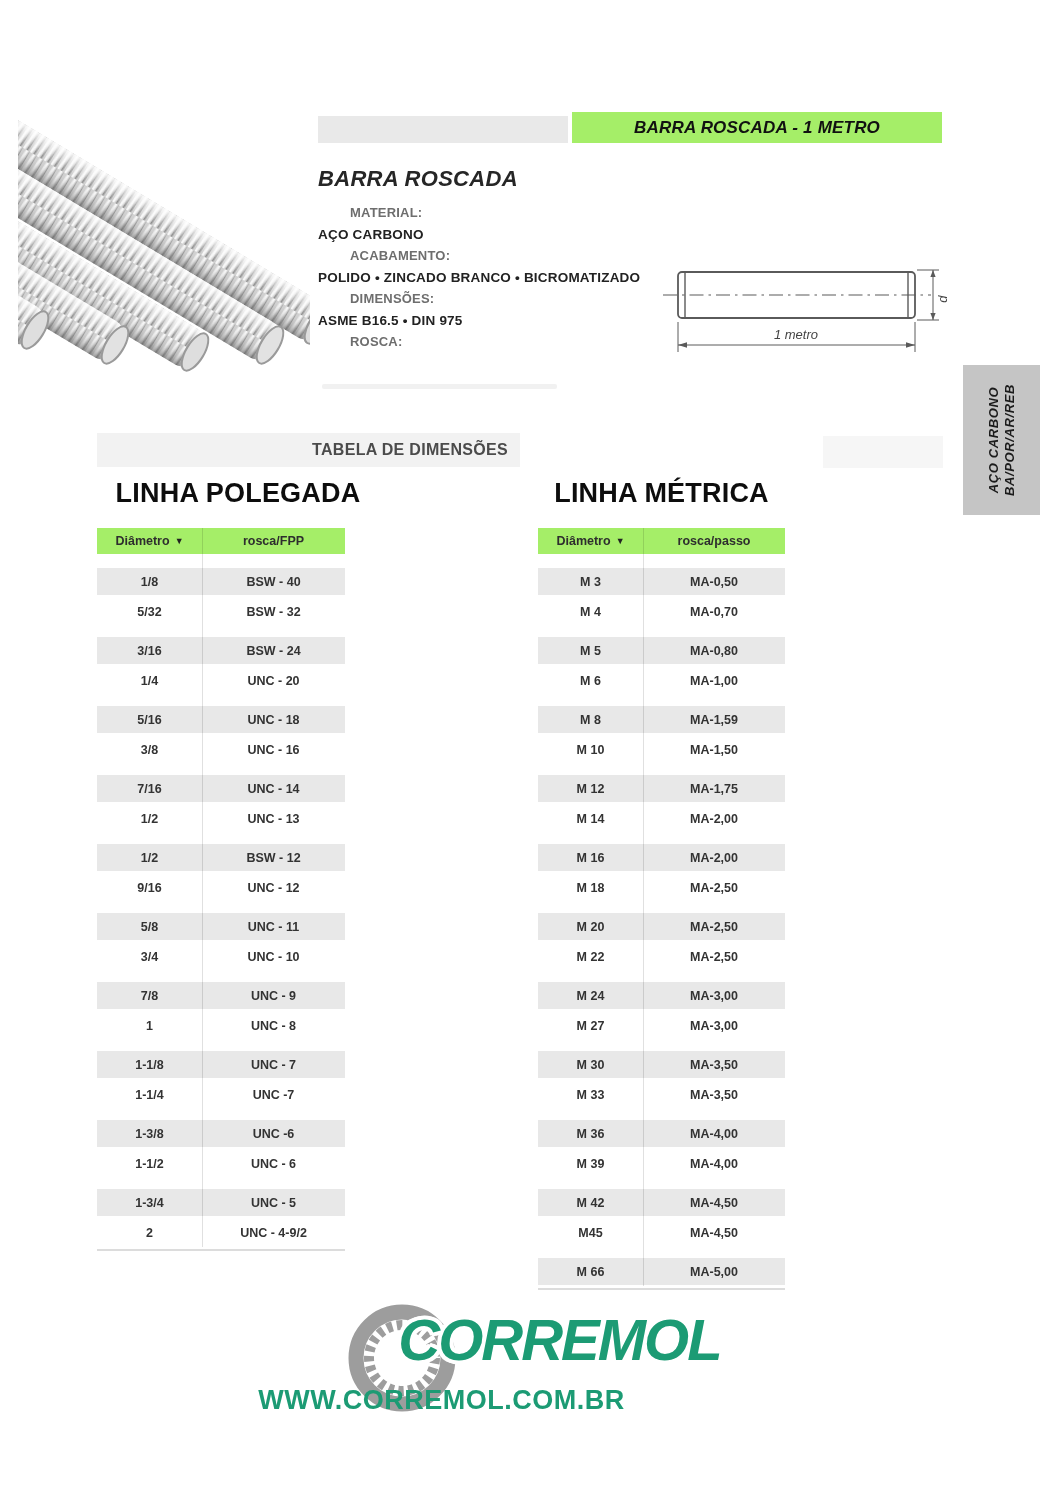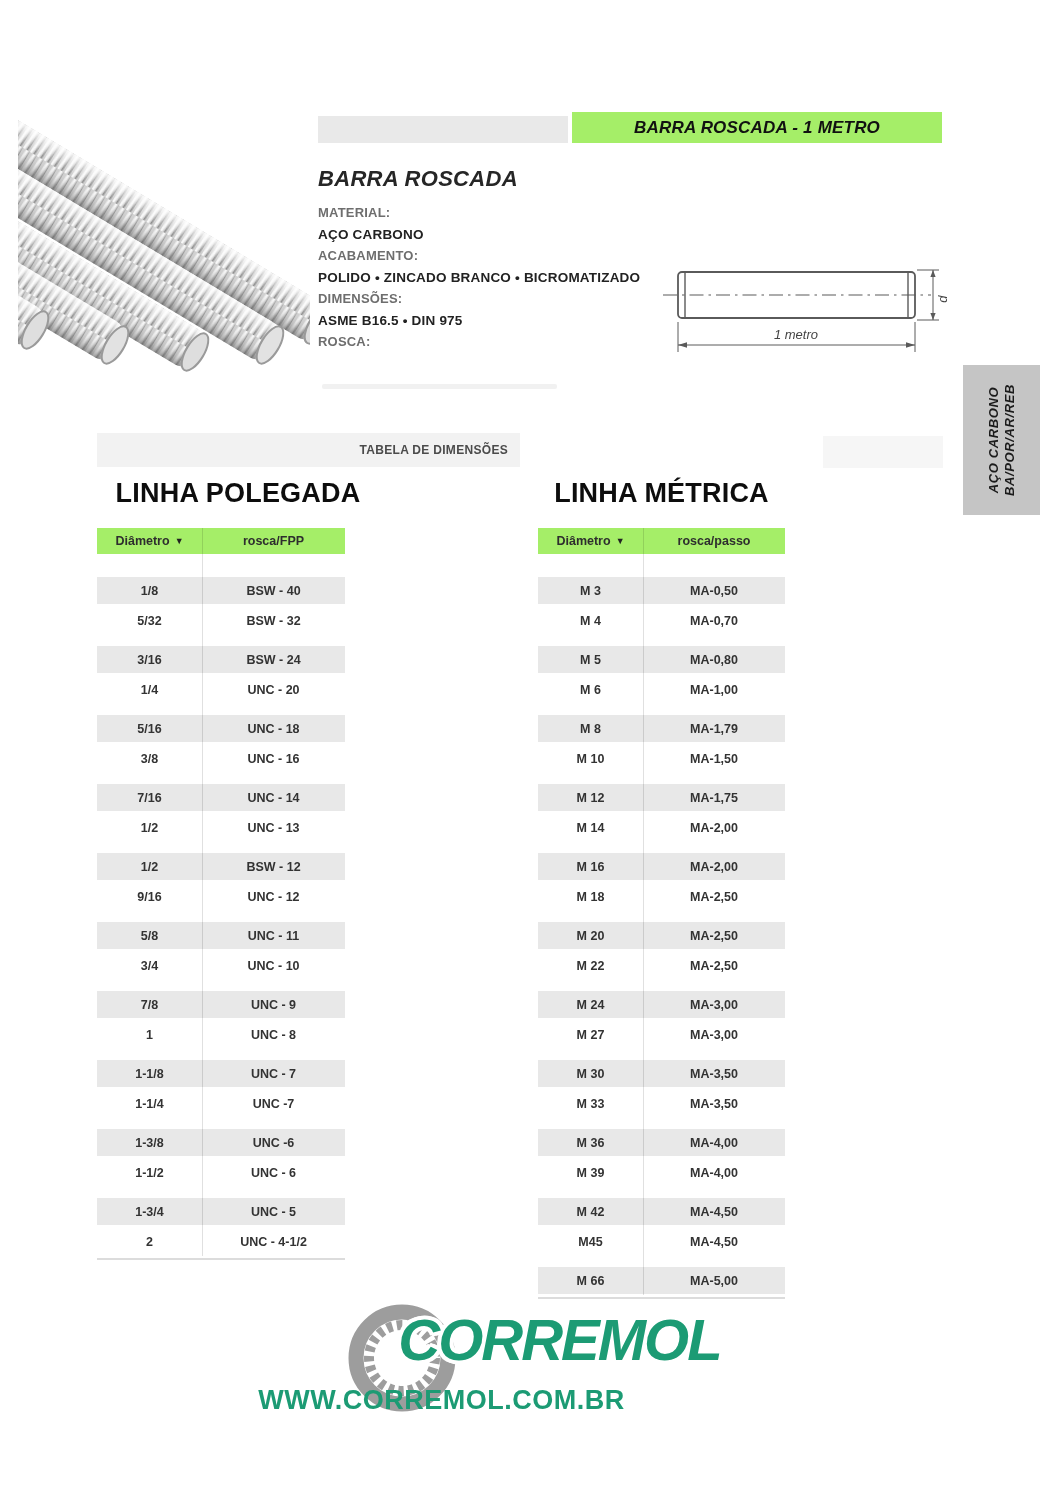--- a/index.html
+++ b/index.html
@@ -17,29 +17,29 @@
     font-weight:bold;font-style:italic;font-size:17px;color:#111;
     letter-spacing:0.2px;
   }
 
   
   .product-title{
     left:318px;top:166px;font-size:22px;font-weight:bold;font-style:italic;
     color:#262626;letter-spacing:0.3px;
   }
   .specs{left:318px;top:202px;width:330px;line-height:21.5px;}
-  .spec-label{font-size:13px;font-weight:bold;color:#6e6e6e;letter-spacing:0.2px;}
+  .spec-label{font-size:13px;font-weight:bold;color:#6e6e6e;letter-spacing:0.2px;margin-left:32px;}
   .spec-value{font-size:13.5px;font-weight:bold;color:#222;letter-spacing:0.2px;}
   .ghost-line{left:322px;top:384px;width:235px;height:5px;background:#f1f1f1;border-radius:2px;}
 
   
   .section-bar{
     left:97px;top:433px;width:423px;height:34px;background:#f2f2f2;
     display:flex;align-items:center;justify-content:flex-end;padding-right:12px;
-    box-sizing:border-box;font-size:12px;font-weight:bold;color:#4b4b4b;
+    box-sizing:border-box;font-size:16px;font-weight:bold;color:#4b4b4b;
     letter-spacing:0.3px;
   }
   .blank-bar{left:823px;top:436px;width:120px;height:32px;background:#f6f6f6;}
 
   
   .side-tab{
     left:963px;top:365px;width:77px;height:150px;background:#c5c5c5;
     display:flex;align-items:center;justify-content:center;
   }
   .side-tab-inner{
@@ -51,21 +51,21 @@
   
   .tbl-title{
     top:478px;height:34px;font-size:27px;font-weight:bold;color:#0d0d0d;
     text-align:center;letter-spacing:0.2px;
   }
   .tbl-title.pol{left:114px;width:248px;}
   .tbl-title.met{left:538px;width:247px;}
   .tbl{top:528px;}
   .tbl.pol{left:97px;width:248px;}
   .tbl.met{left:538px;width:247px;}
-  .tbl-head{display:flex;height:26px;background:#a5ee68;margin-bottom:23px;}
+  .tbl-head{display:flex;height:26px;background:#a5ee68;margin-bottom:14px;}
   .tbl-head .cell{
     display:flex;align-items:center;justify-content:center;gap:5px;
     font-size:12.5px;font-weight:bold;color:#2e2e2e;
   }
   .cell.c1{width:105px;}
   .cell.c2{flex:1;}
   .trow{display:flex;height:27px;margin-bottom:3px;}
   .trow.odd{background:#e8e8e8;margin-top:12px;}
   .trow .cell{
     display:flex;align-items:center;justify-content:center;
@@ -272,21 +272,21 @@
     <div class="trow">
       <div class="cell c1">1-1/2</div>
       <div class="cell c2">UNC - 6</div>
     </div>
     <div class="trow odd">
       <div class="cell c1">1-3/4</div>
       <div class="cell c2">UNC - 5</div>
     </div>
     <div class="trow">
       <div class="cell c1">2</div>
-      <div class="cell c2">UNC - 4-1/2</div>
+      <div class="cell c2">UNC - 4-9/2</div>
     </div>
     <div class="tbl-bottom"></div>
     <div class="tbl-divider"></div>
   </div>
 <div class="abs tbl met" id="tbl-metrica">
     <div class="tbl-head">
       <div class="cell c1">
         <span>Diâmetro</span>
         <span class="sort-icon">▼</span>
       </div>
@@ -305,21 +305,21 @@
     <div class="trow odd">
       <div class="cell c1">M 5</div>
       <div class="cell c2">MA-0,80</div>
     </div>
     <div class="trow">
       <div class="cell c1">M 6</div>
       <div class="cell c2">MA-1,00</div>
     </div>
     <div class="trow odd">
       <div class="cell c1">M 8</div>
-      <div class="cell c2">MA-1,79</div>
+      <div class="cell c2">MA-1,59</div>
     </div>
     <div class="trow">
       <div class="cell c1">M 10</div>
       <div class="cell c2">MA-1,50</div>
     </div>
     <div class="trow odd">
       <div class="cell c1">M 12</div>
       <div class="cell c2">MA-1,75</div>
     </div>
     <div class="trow">

